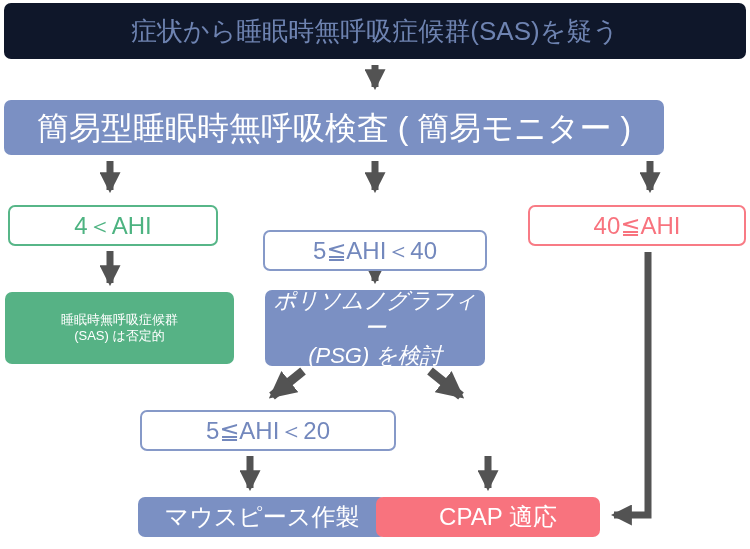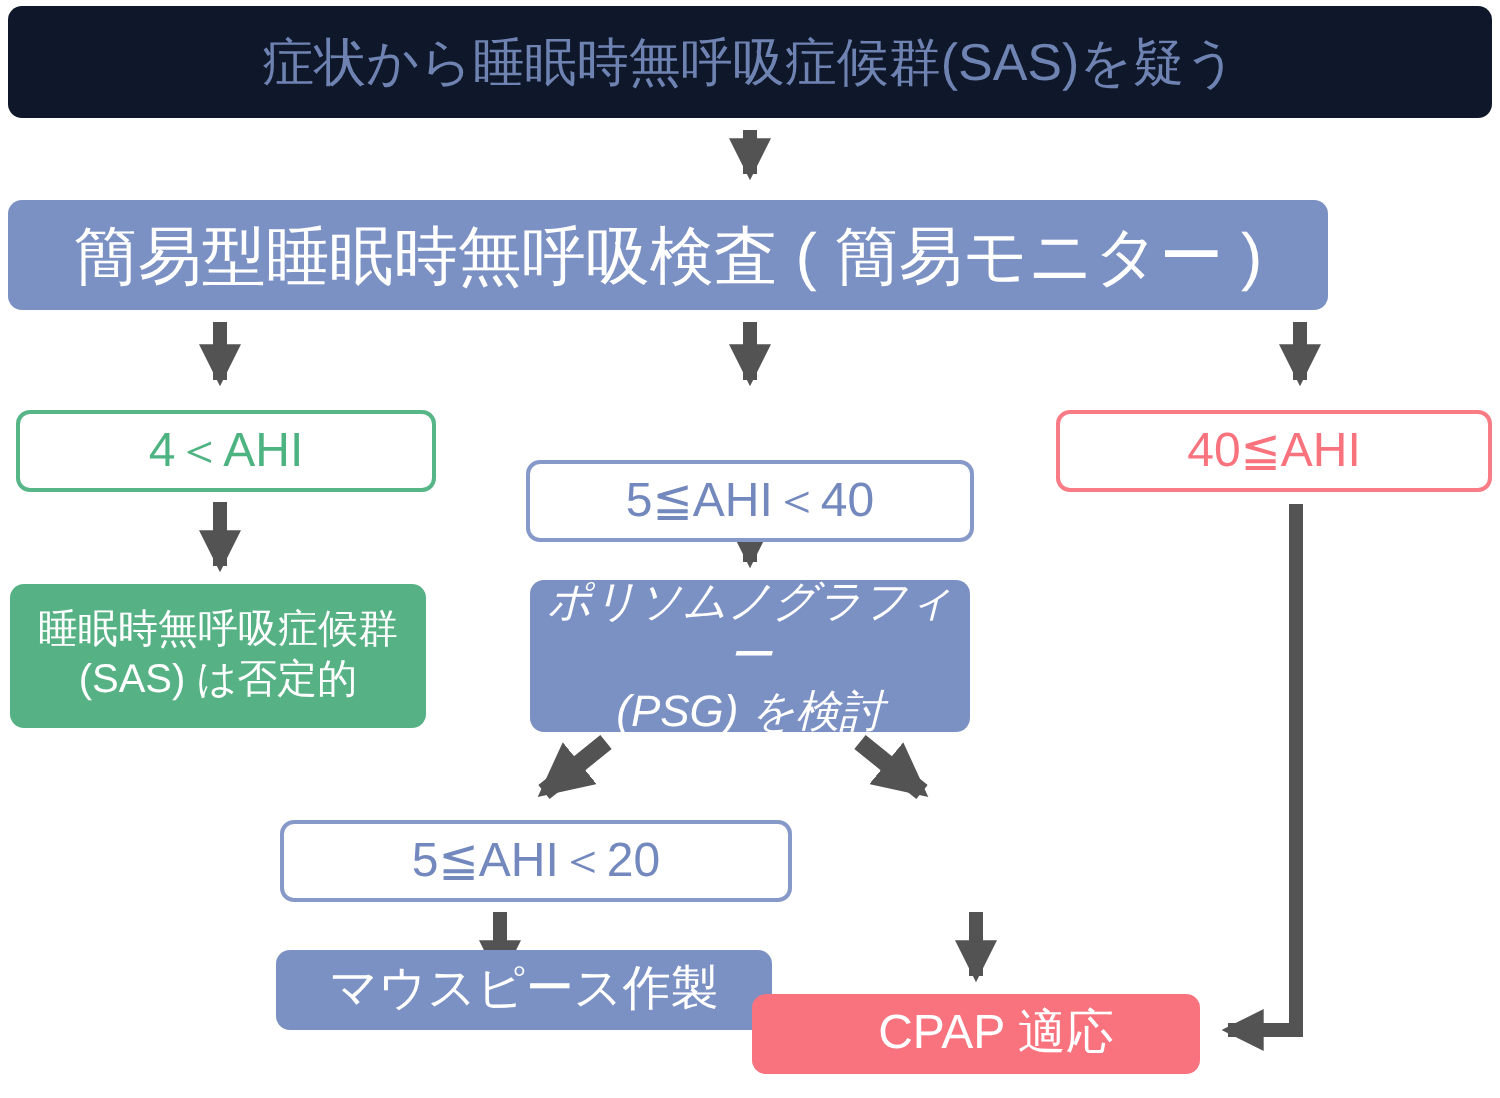--- a/index.html
+++ b/index.html
@@ -59,33 +59,33 @@
   <div class="box outline outline-green" style="left:8px; top:205px; width:210px; height:41px;">
     <span>4＜AHI</span>
   </div>
   <div class="box outline outline-blue" style="left:263px; top:205px; width:224px; height:41px;margin-top:25px;">
     <span>5≦AHI＜40</span>
   </div>
   <div class="box outline outline-red" style="left:528px; top:205px; width:218px; height:41px;">
     <span>40≦AHI</span>
   </div>
 
-  <div class="box fill-green" style="left:5px; top:292px; width:208px; height:72px; font-size:20px;">
+  <div class="box fill-green" style="left:5px; top:292px; width:229px; height:72px; font-size:13px;">
     <span>睡眠時無呼吸症候群</span>
     <span>(SAS) は否定的</span>
   </div>
   <div class="box fill-blue" style="left:265px; top:290px; width:220px; height:76px; font-size:22px;font-style:italic;">
     <span>ポリソムノグラフィー</span>
     <span>(PSG) を検討</span>
   </div>
 
   <div class="box outline outline-blue" style="left:140px; top:410px; width:256px; height:41px;">
     <span>5≦AHI＜20</span>
   </div>
 
-  <div class="box fill-blue" style="left:138px; top:475px; width:248px; height:40px; font-size:24px;align-items:center;">
+  <div class="box fill-blue" style="left:138px; top:497px; width:248px; height:40px; font-size:24px;align-items:center;">
     <span>マウスピース作製</span>
   </div>
   <div class="box fill-red" style="left:376px; top:497px; width:224px; height:40px; font-size:24px;">
     <span>CPAP 適応</span>
   </div>
 
 </div>
 
 </body></html>

